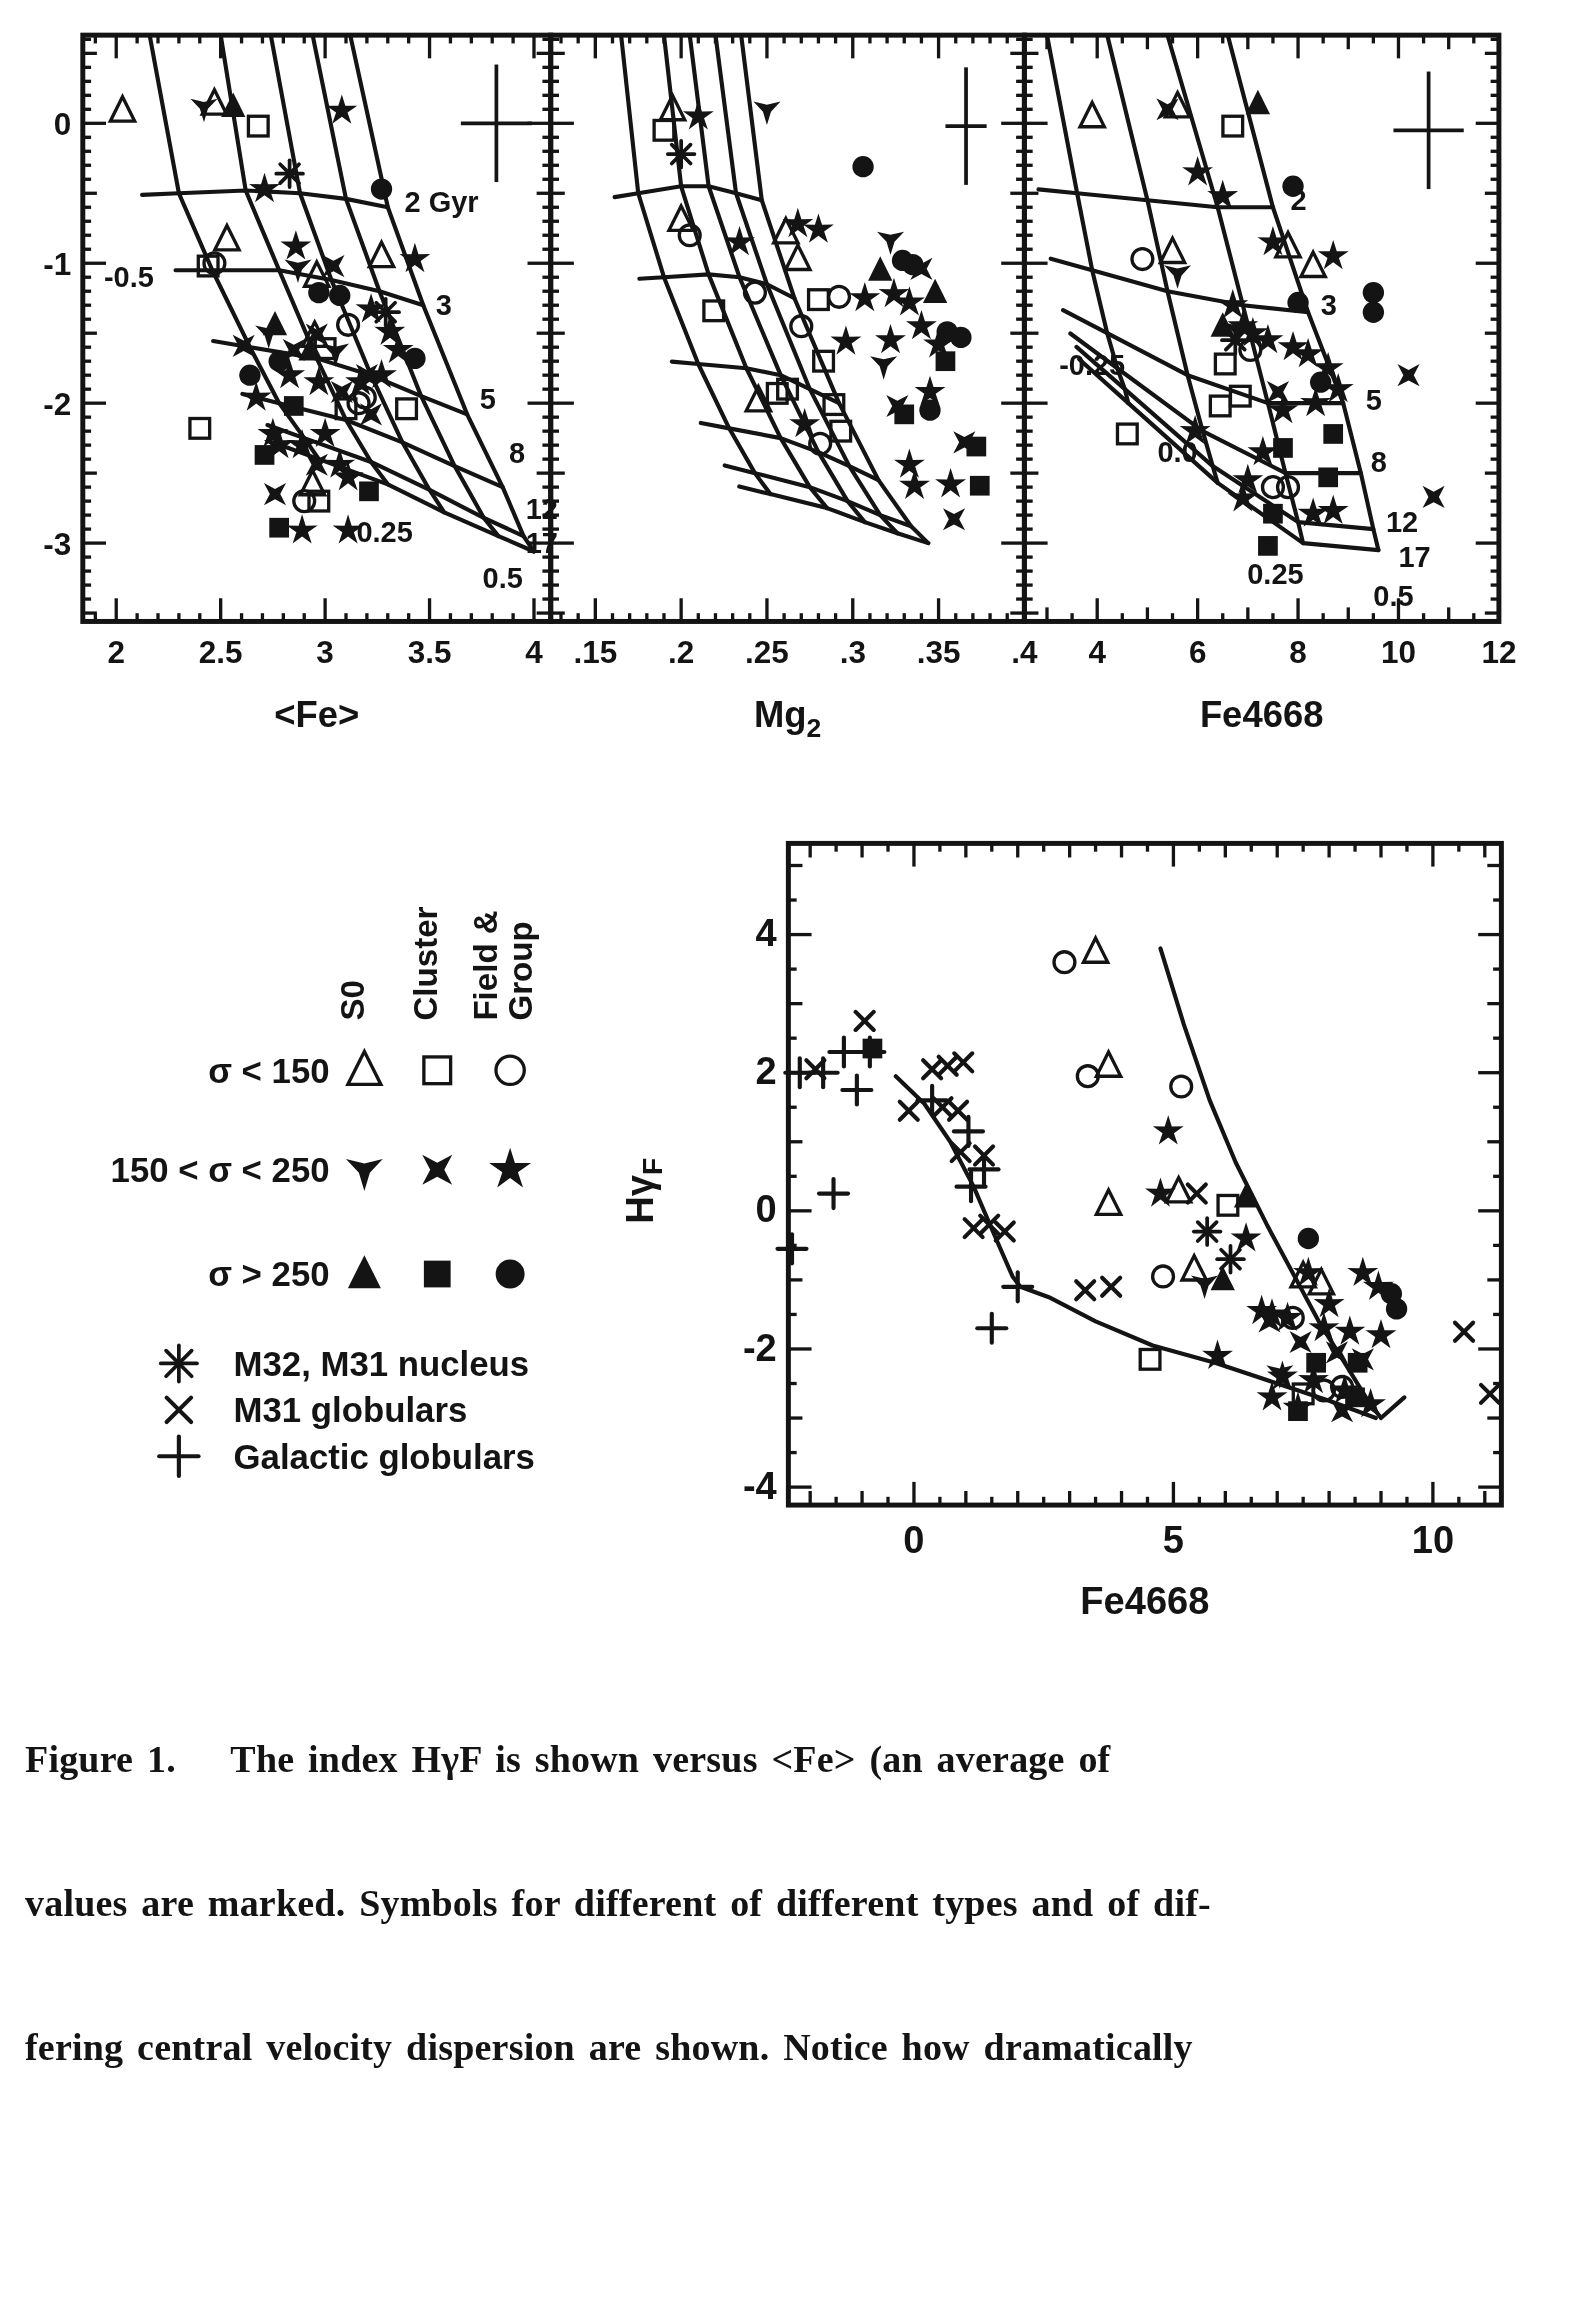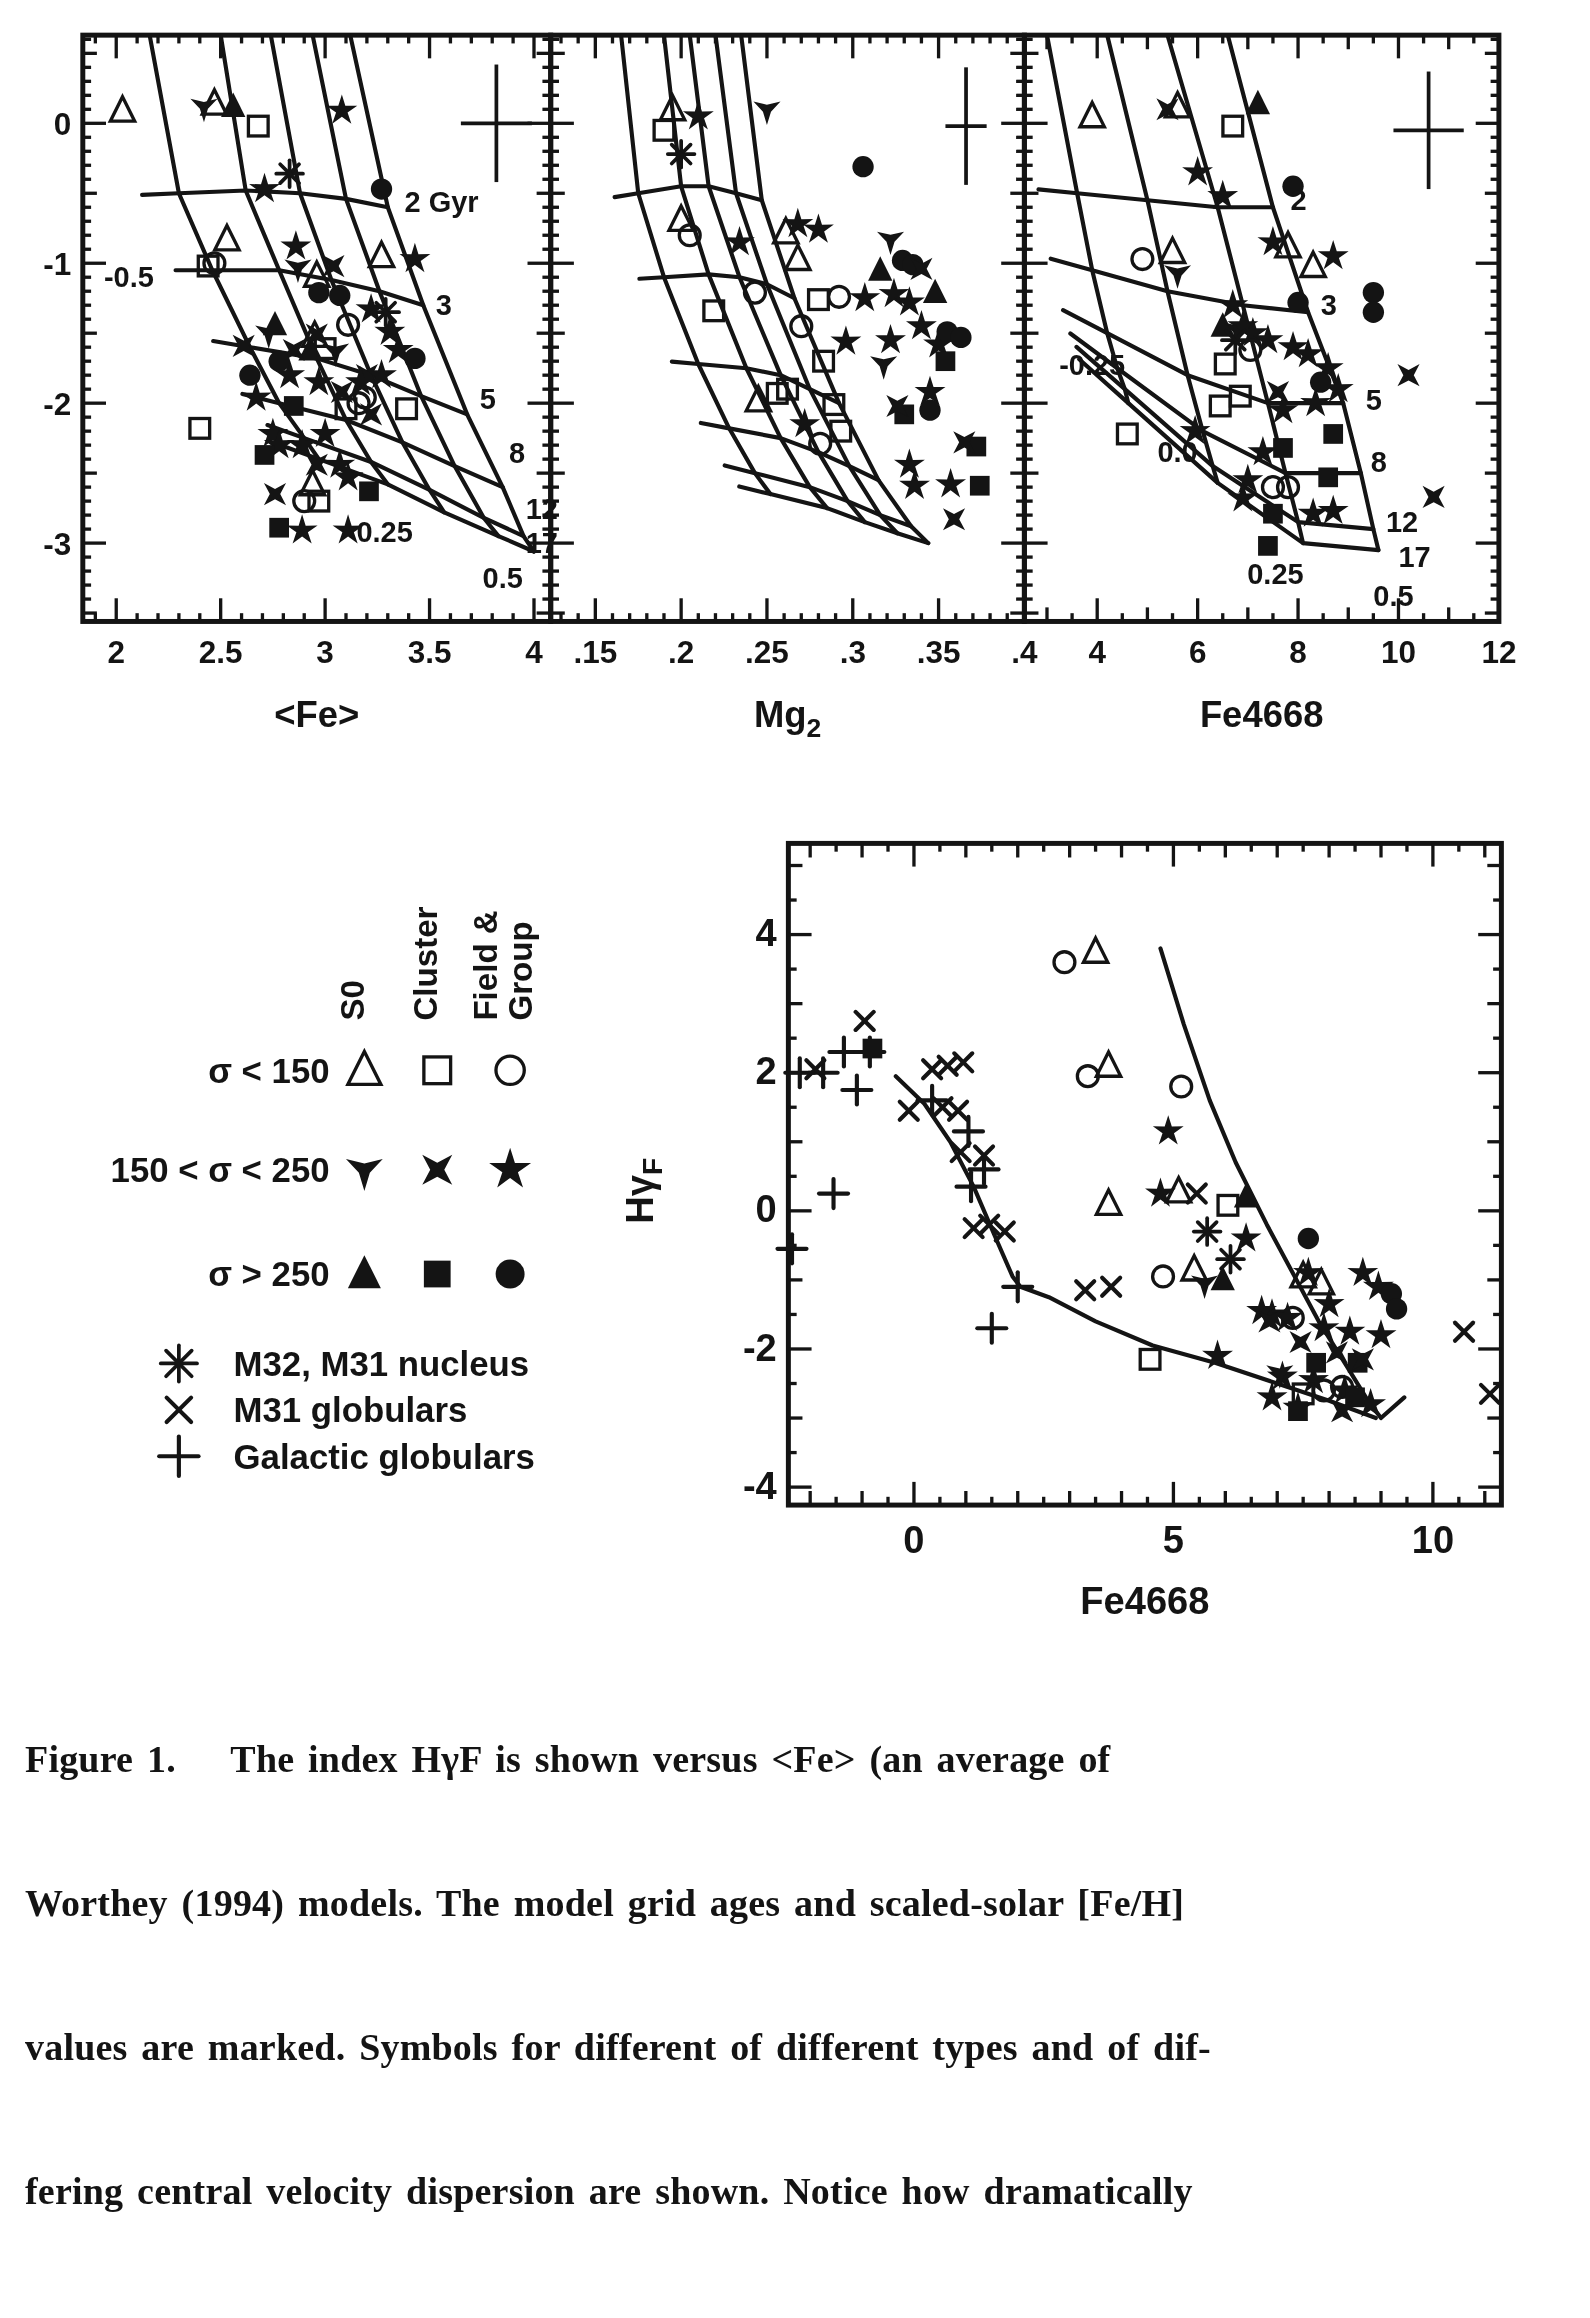--- a/index.html
+++ b/index.html
@@ -969,21 +969,20 @@
         <line x1="230.77853172679883" y1="1716.7785317267987" x2="201.22146827320117" y2="1687.2214682732013" stroke="#141414" stroke-width="5" stroke-linecap="round"></line>
         <text x="282" y="1717" text-anchor="start" font-size="42" font-weight="bold" fill="#141414" font-family="&quot;Liberation Sans&quot;,sans-serif">M31 globulars</text>
         <line x1="192.25" y1="1758" x2="239.75" y2="1758" stroke="#141414" stroke-width="5" stroke-linecap="round"></line>
         <line x1="216" y1="1781.75" x2="216" y2="1734.25" stroke="#141414" stroke-width="5" stroke-linecap="round"></line>
         <text x="282" y="1773" text-anchor="start" font-size="42" font-weight="bold" fill="#141414" font-family="&quot;Liberation Sans&quot;,sans-serif">Galactic globulars</text>
       </g>
     </svg>
 
   <div class="caption">
     <div class="cap-line">Figure 1.    The index HγF is shown versus &lt;Fe&gt; (an average of</div>
-    <div class="cap-line">Worthey (1994) models. The model grid ages and scaled-solar [Fe/H]</div>
     <div class="cap-line">values are marked. Symbols for different of different types and of dif-</div>
     <div class="cap-line">fering central velocity dispersion are shown. Notice how dramatically</div>
     
     
     
     
     
     
     
     

